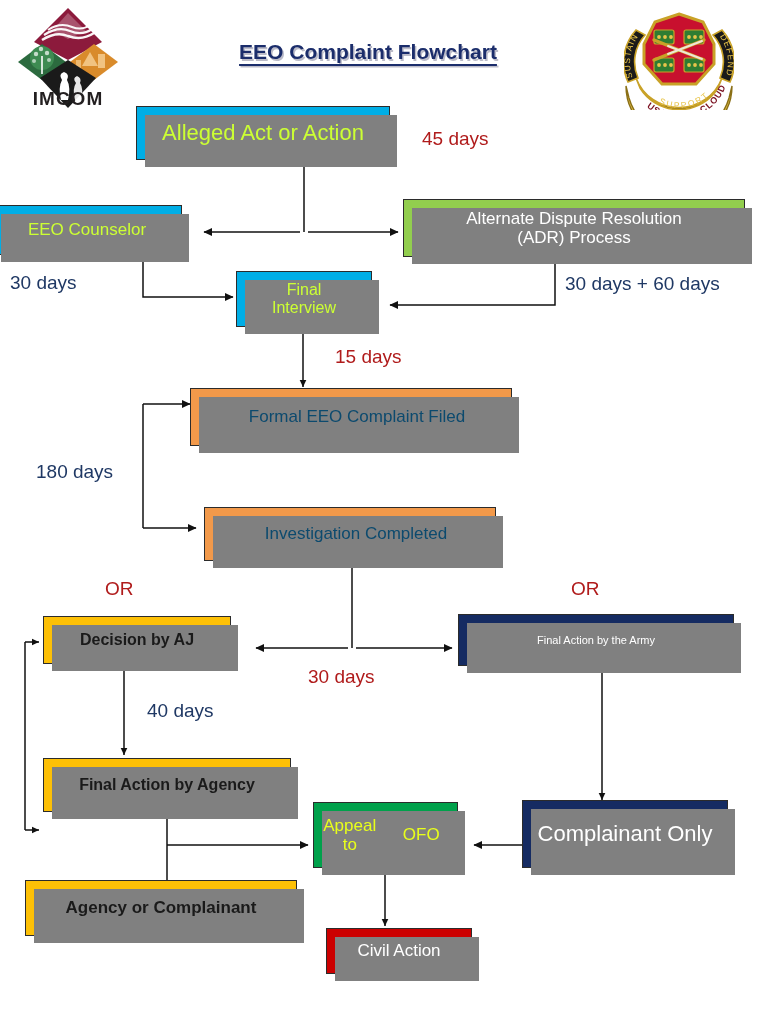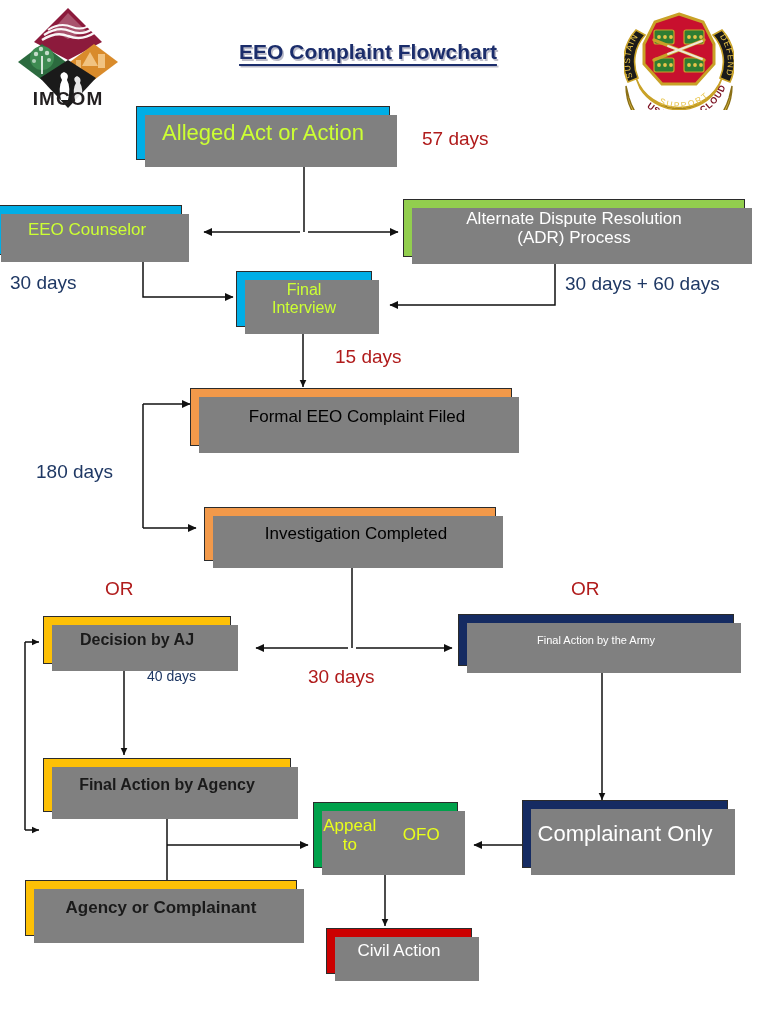--- a/index.html
+++ b/index.html
@@ -41,21 +41,21 @@
     top: 8px;
     width: 100%;
     height: 100%;
     background: #808080;
     z-index: -1;
   }
 
   
   .c-cyan   { background: #00AEE6; color: #CCFF33; }
   .c-green  { background: #92CE4E; color: #FFFFFF; }
-  .c-orange { background: #F2994A; color: #000000; padding-left: 12px; }
+  .c-orange { background: #F2994A; color: #0c4a6e; padding-left: 12px; }
   .c-gold   { background: #FDC006; color: #1A1A1A; }
   .c-navy   { background: #152B62; color: #FFFFFF; }
   .c-emerald{ background: #00A14B; color: #E8FF1A; }
   .c-red    { background: #CC0000; color: #FFFFFF; }
 
   
   .ghost {
     position: absolute;
     color: #9a9a9a;
     opacity: .55;
@@ -332,31 +332,31 @@
   </div>
 
   <div class="node c-gold" style="left:25px; top:880px; width:272px; height:56px; font-size:17px; font-weight:bold;">
     <span class="label">Agency or Complainant</span>
   </div>
 
   <div class="node c-red" style="left:326px; top:928px; width:146px; height:46px; font-size:17px;">
     <span class="label">Civil Action</span>
   </div>
 
-  <div class="lbl lbl-red" style="left:422px; top:128px; font-size:19px;">57 days</div>
+  <div class="lbl lbl-red" style="left:422px; top:128px; font-size:19px;">45 days</div>
 
   <div class="lbl lbl-navy" style="left:10px; top:272px; font-size:19px;">30 days</div>
 
   <div class="lbl lbl-navy" style="left:565px; top:273px; font-size:19px;">30 days + 60 days</div>
 
   <div class="lbl lbl-red" style="left:335px; top:346px; font-size:19px;">15 days</div>
 
   <div class="lbl lbl-navy" style="left:36px; top:461px; font-size:19px;">180 days</div>
 
   <div class="lbl lbl-red" style="left:105px; top:578px; font-size:19px;">OR</div>
 
   <div class="lbl lbl-red" style="left:571px; top:578px; font-size:19px;">OR</div>
 
   <div class="lbl lbl-red" style="left:308px; top:666px; font-size:19px;">30 days</div>
 
-  <div class="lbl lbl-navy" style="left:147px; top:668px; font-size:14px;">40 days</div>
+  <div class="lbl lbl-navy" style="left:147px; top:700px; font-size:19px;">40 days</div>
 
 </div>
 
 </body></html>

